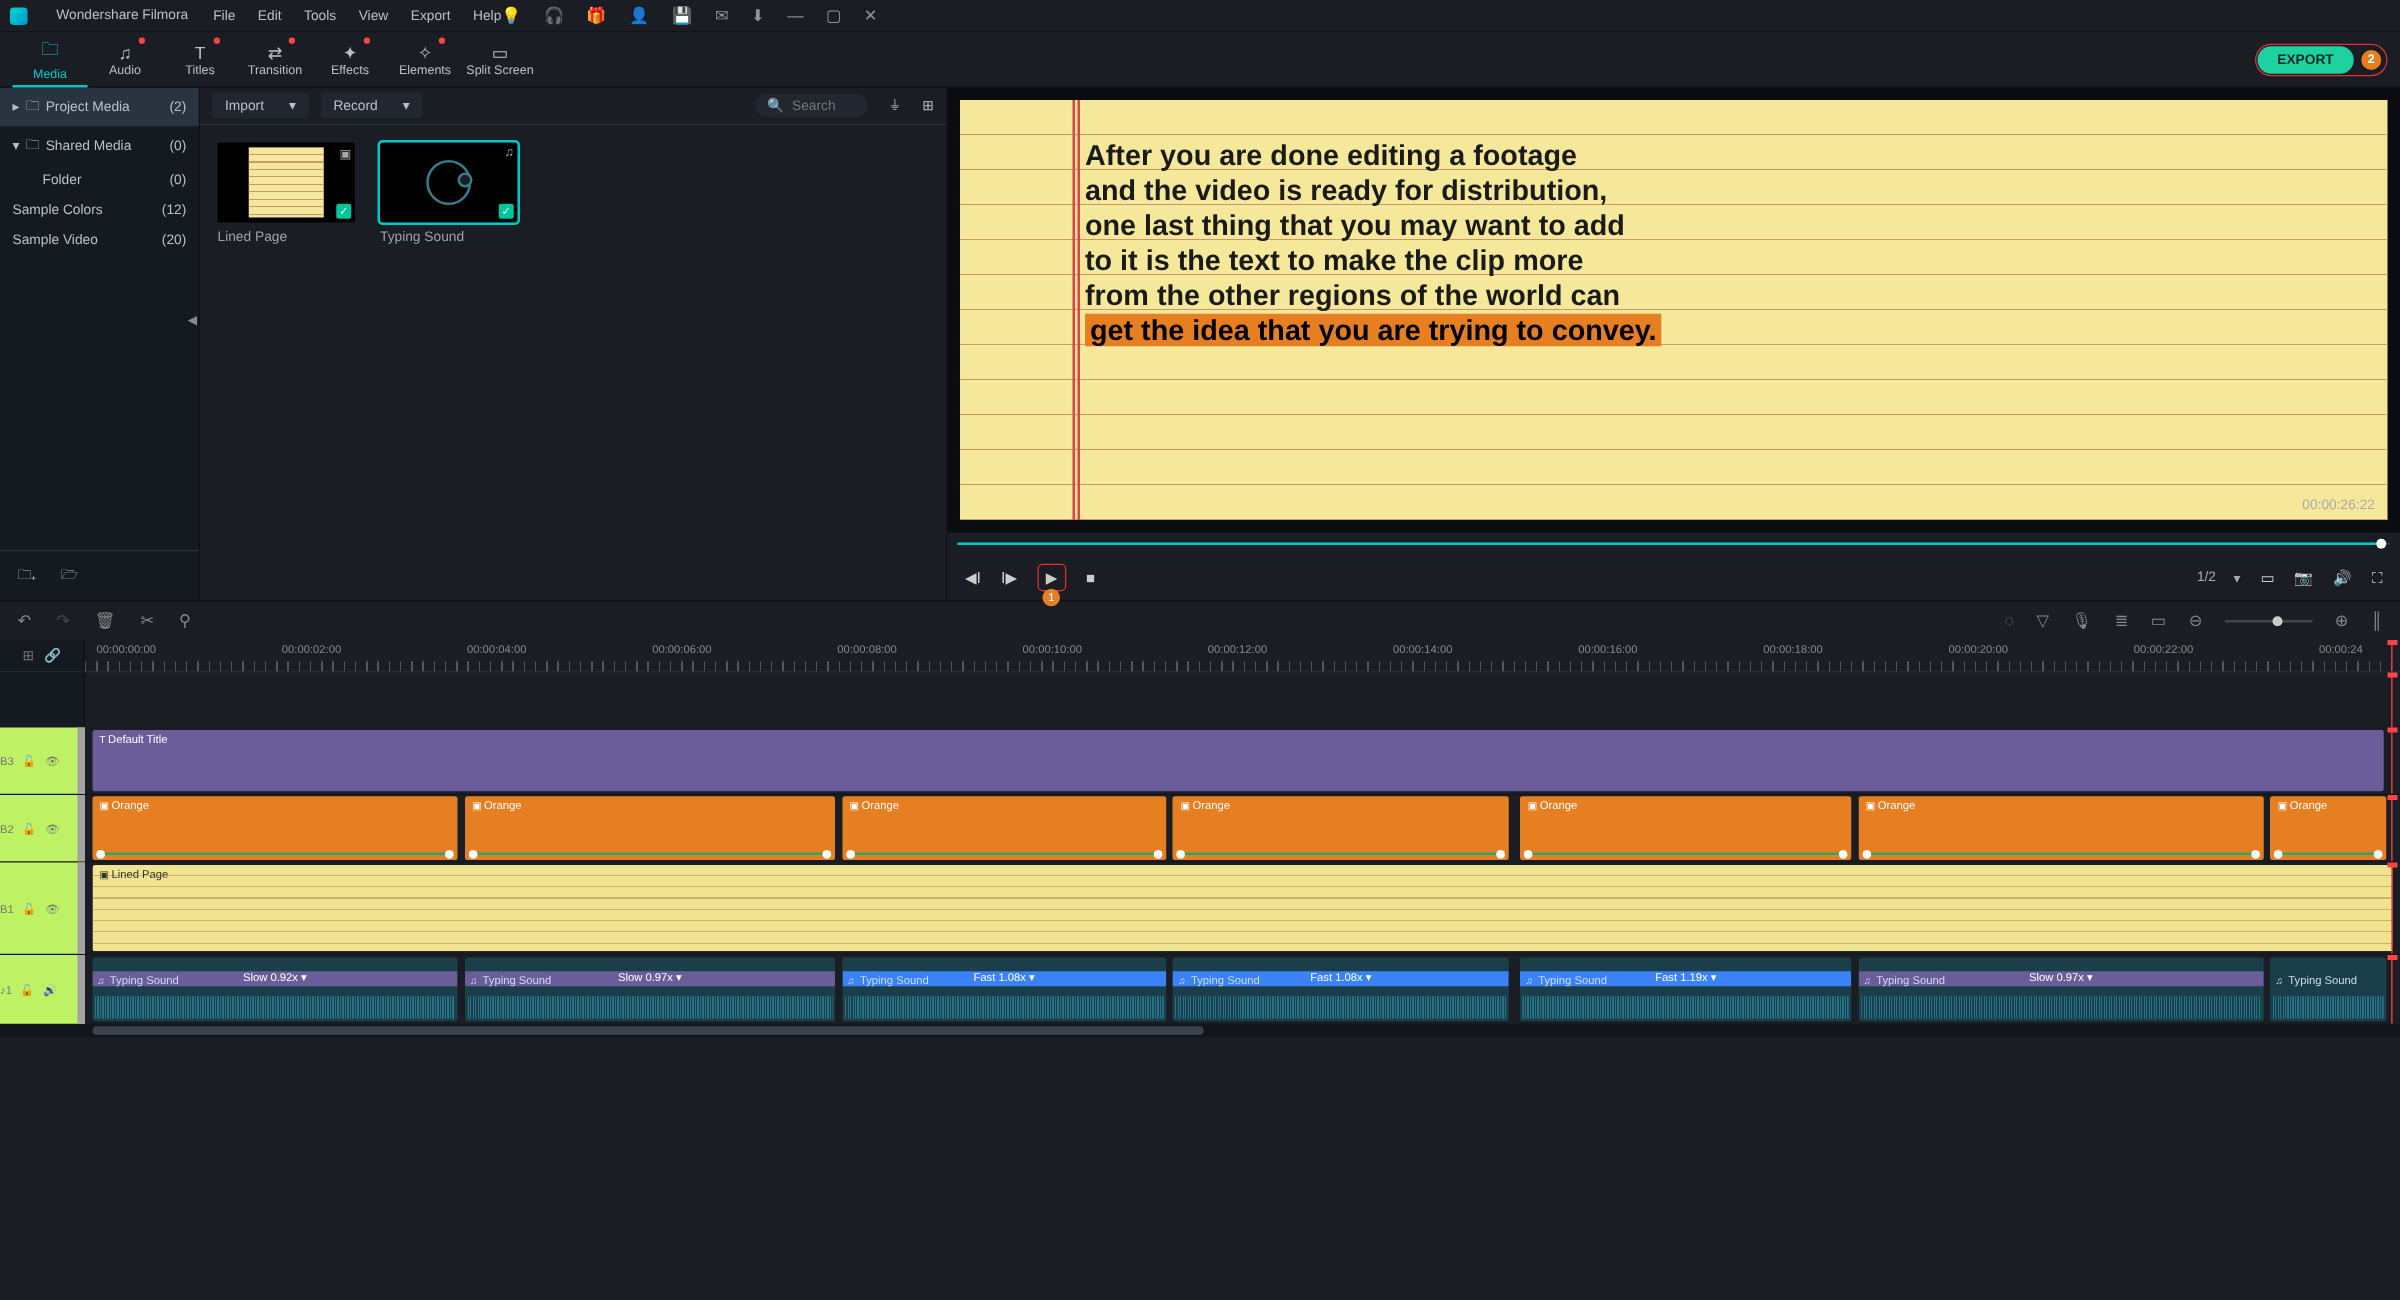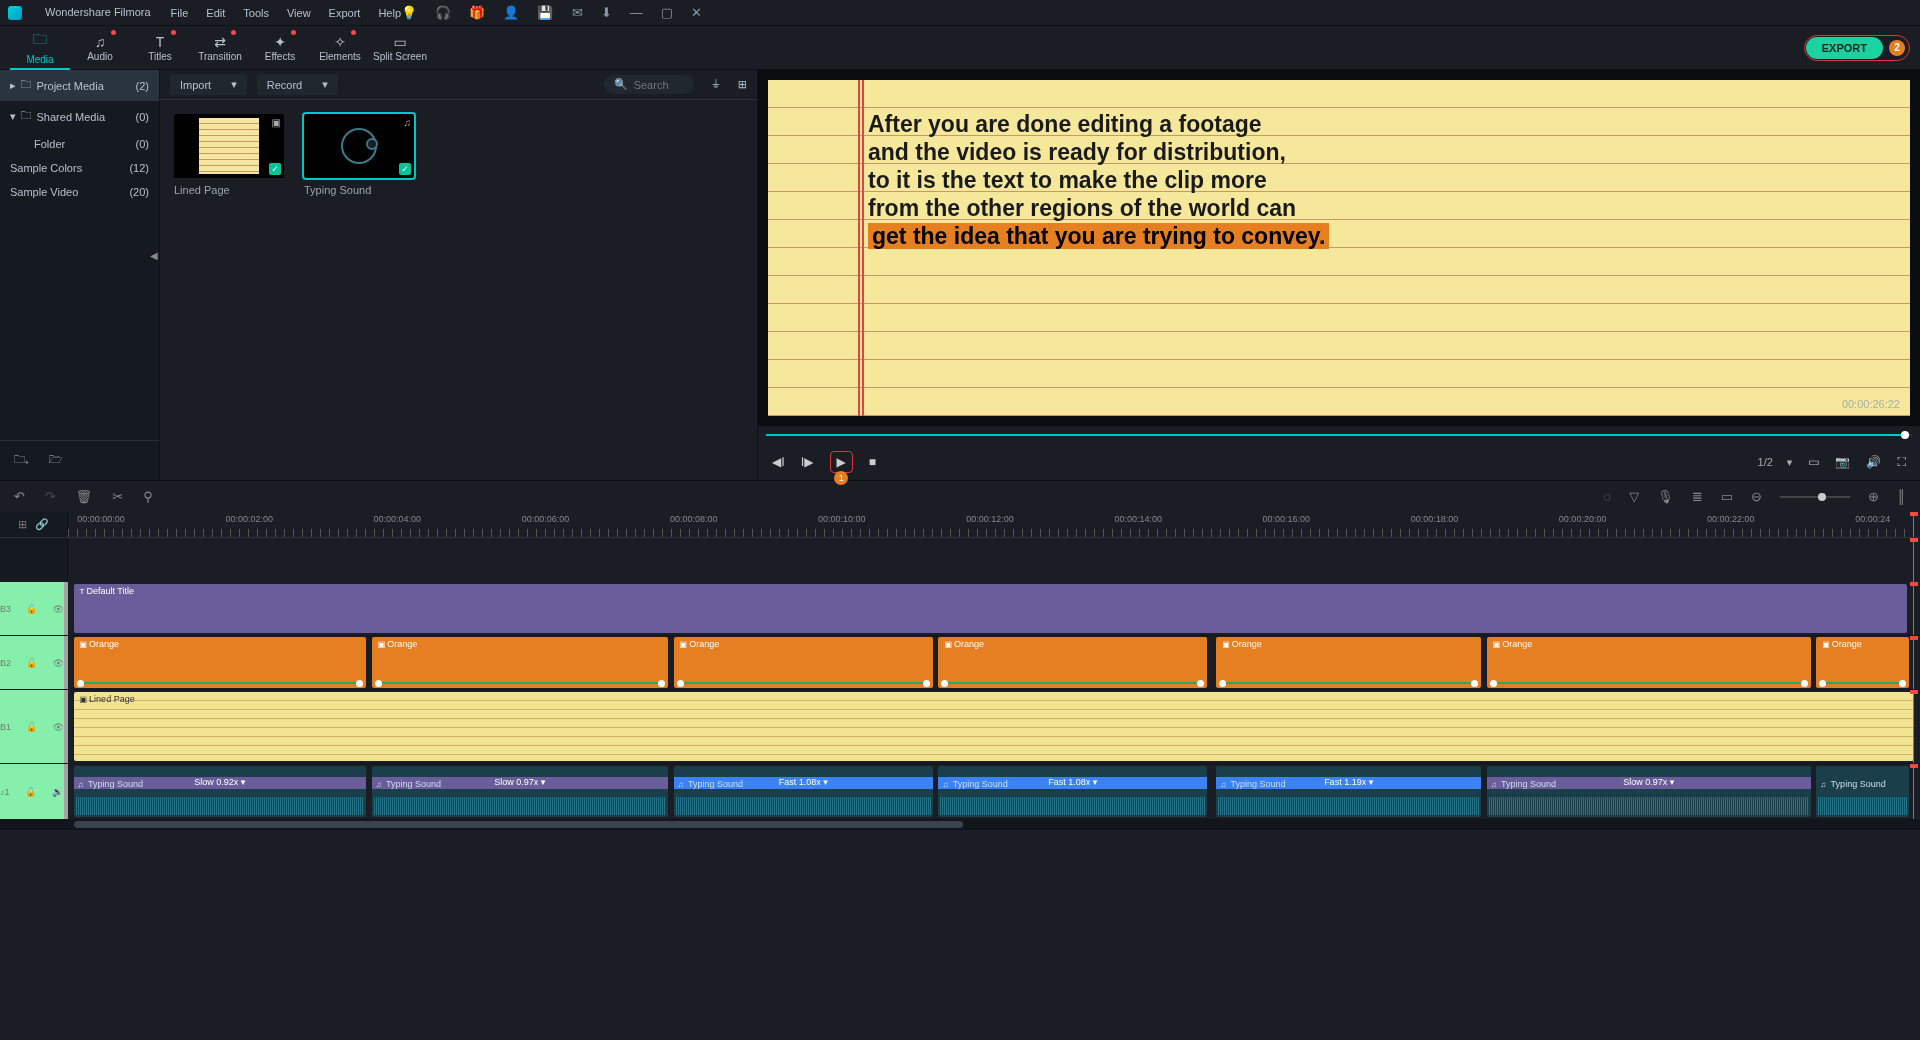--- a/index.html
+++ b/index.html
@@ -88,21 +88,21 @@
 .ruler-tick { position: absolute; top: 2px; }
 .ruler-marks { position:absolute; bottom:0; left:0; right:0; height:8px; background-image: repeating-linear-gradient(to right, #555 0 1px, transparent 1px 9px); }
 .playhead { position: absolute; top: 0; bottom: 0; border-left: 1px solid #ff4444; right: 6px; z-index:5; }
 .playhead::before { content:''; position:absolute; top:-4px; left:-4px; width:8px; height:8px; background:#ff4444; }
 .spacer-row { height: 44px; display:flex; }
 .spacer-row .track-head-col { height:44px; }
 .spacer-row .track-body { flex:1; background:#1a1e24; position:relative; }
 
 .track-row { display: flex; height: 54px; border-bottom: 1px solid #12161c; }
 .track-row.tall { height: 74px; }
-.track-head { width: 68px; background: #86efac; border-right: 4px solid #a3a3a3; display: flex; align-items: center; justify-content: space-between; gap: 7px; font-size: 9px; color: #777; }
+.track-head { width: 68px; background: #bef264; border-right: 6px solid #a3a3a3; display: flex; align-items: center; justify-content: flex-start; gap: 7px; font-size: 9px; color: #777; }
 .track-body { flex: 1; position: relative; background: #1a1e24; overflow: hidden; }
 
 .clip { position: absolute; top: 2px; bottom: 2px; border-radius: 2px; font-size: 9px; color: #fff; padding: 2px 6px; overflow: hidden; }
 .clip.purple { background: #6a5d9a; }
 .clip.orange { background: #e67e22; top: 1px; bottom: 1px; }
 .clip.orange .kf-bar { position:absolute; bottom:4px; left:3px; right:3px; height:2px; background:#29a86a; }
 .clip.orange .kf-dot { position:absolute; bottom:1px; width:7px; height:7px; background:#fff; border-radius:50%; }
 .clip.paper { background: #f0e490; background-image: repeating-linear-gradient(to bottom, transparent 0 8px, #d4b070 8px 9px); color:#333; }
 .clip.audio { background: #1a3e4a; top: 2px; bottom: 2px; }
 .clip.audio .speed-label { position:absolute; top:11px; left:0; right:0; height:12px; font-size:9px; text-align:center; }
@@ -268,20 +268,21 @@
   </div>
 
   <div class="preview-panel">
     <div class="preview-canvas">
       <div class="lined-page">
         <div class="red-margin"></div>
         <div class="red-margin2"></div>
         <div class="preview-text">
           <div>After you are done editing a footage</div>
           <div>and the video is ready for distribution,</div>
+          <div>one last thing that you may want to add</div>
           <div>to it is the text to make the clip more</div>
           <div>from the other regions of the world can</div>
           <div><span class="hl">get the idea that you are trying to convey.</span></div>
         </div>
       </div>
     </div>
     <div class="scrubber">
       <div class="scrubber-track"></div>
         <div class="scrubber-fill"></div>
         <div class="scrubber-thumb"></div>

